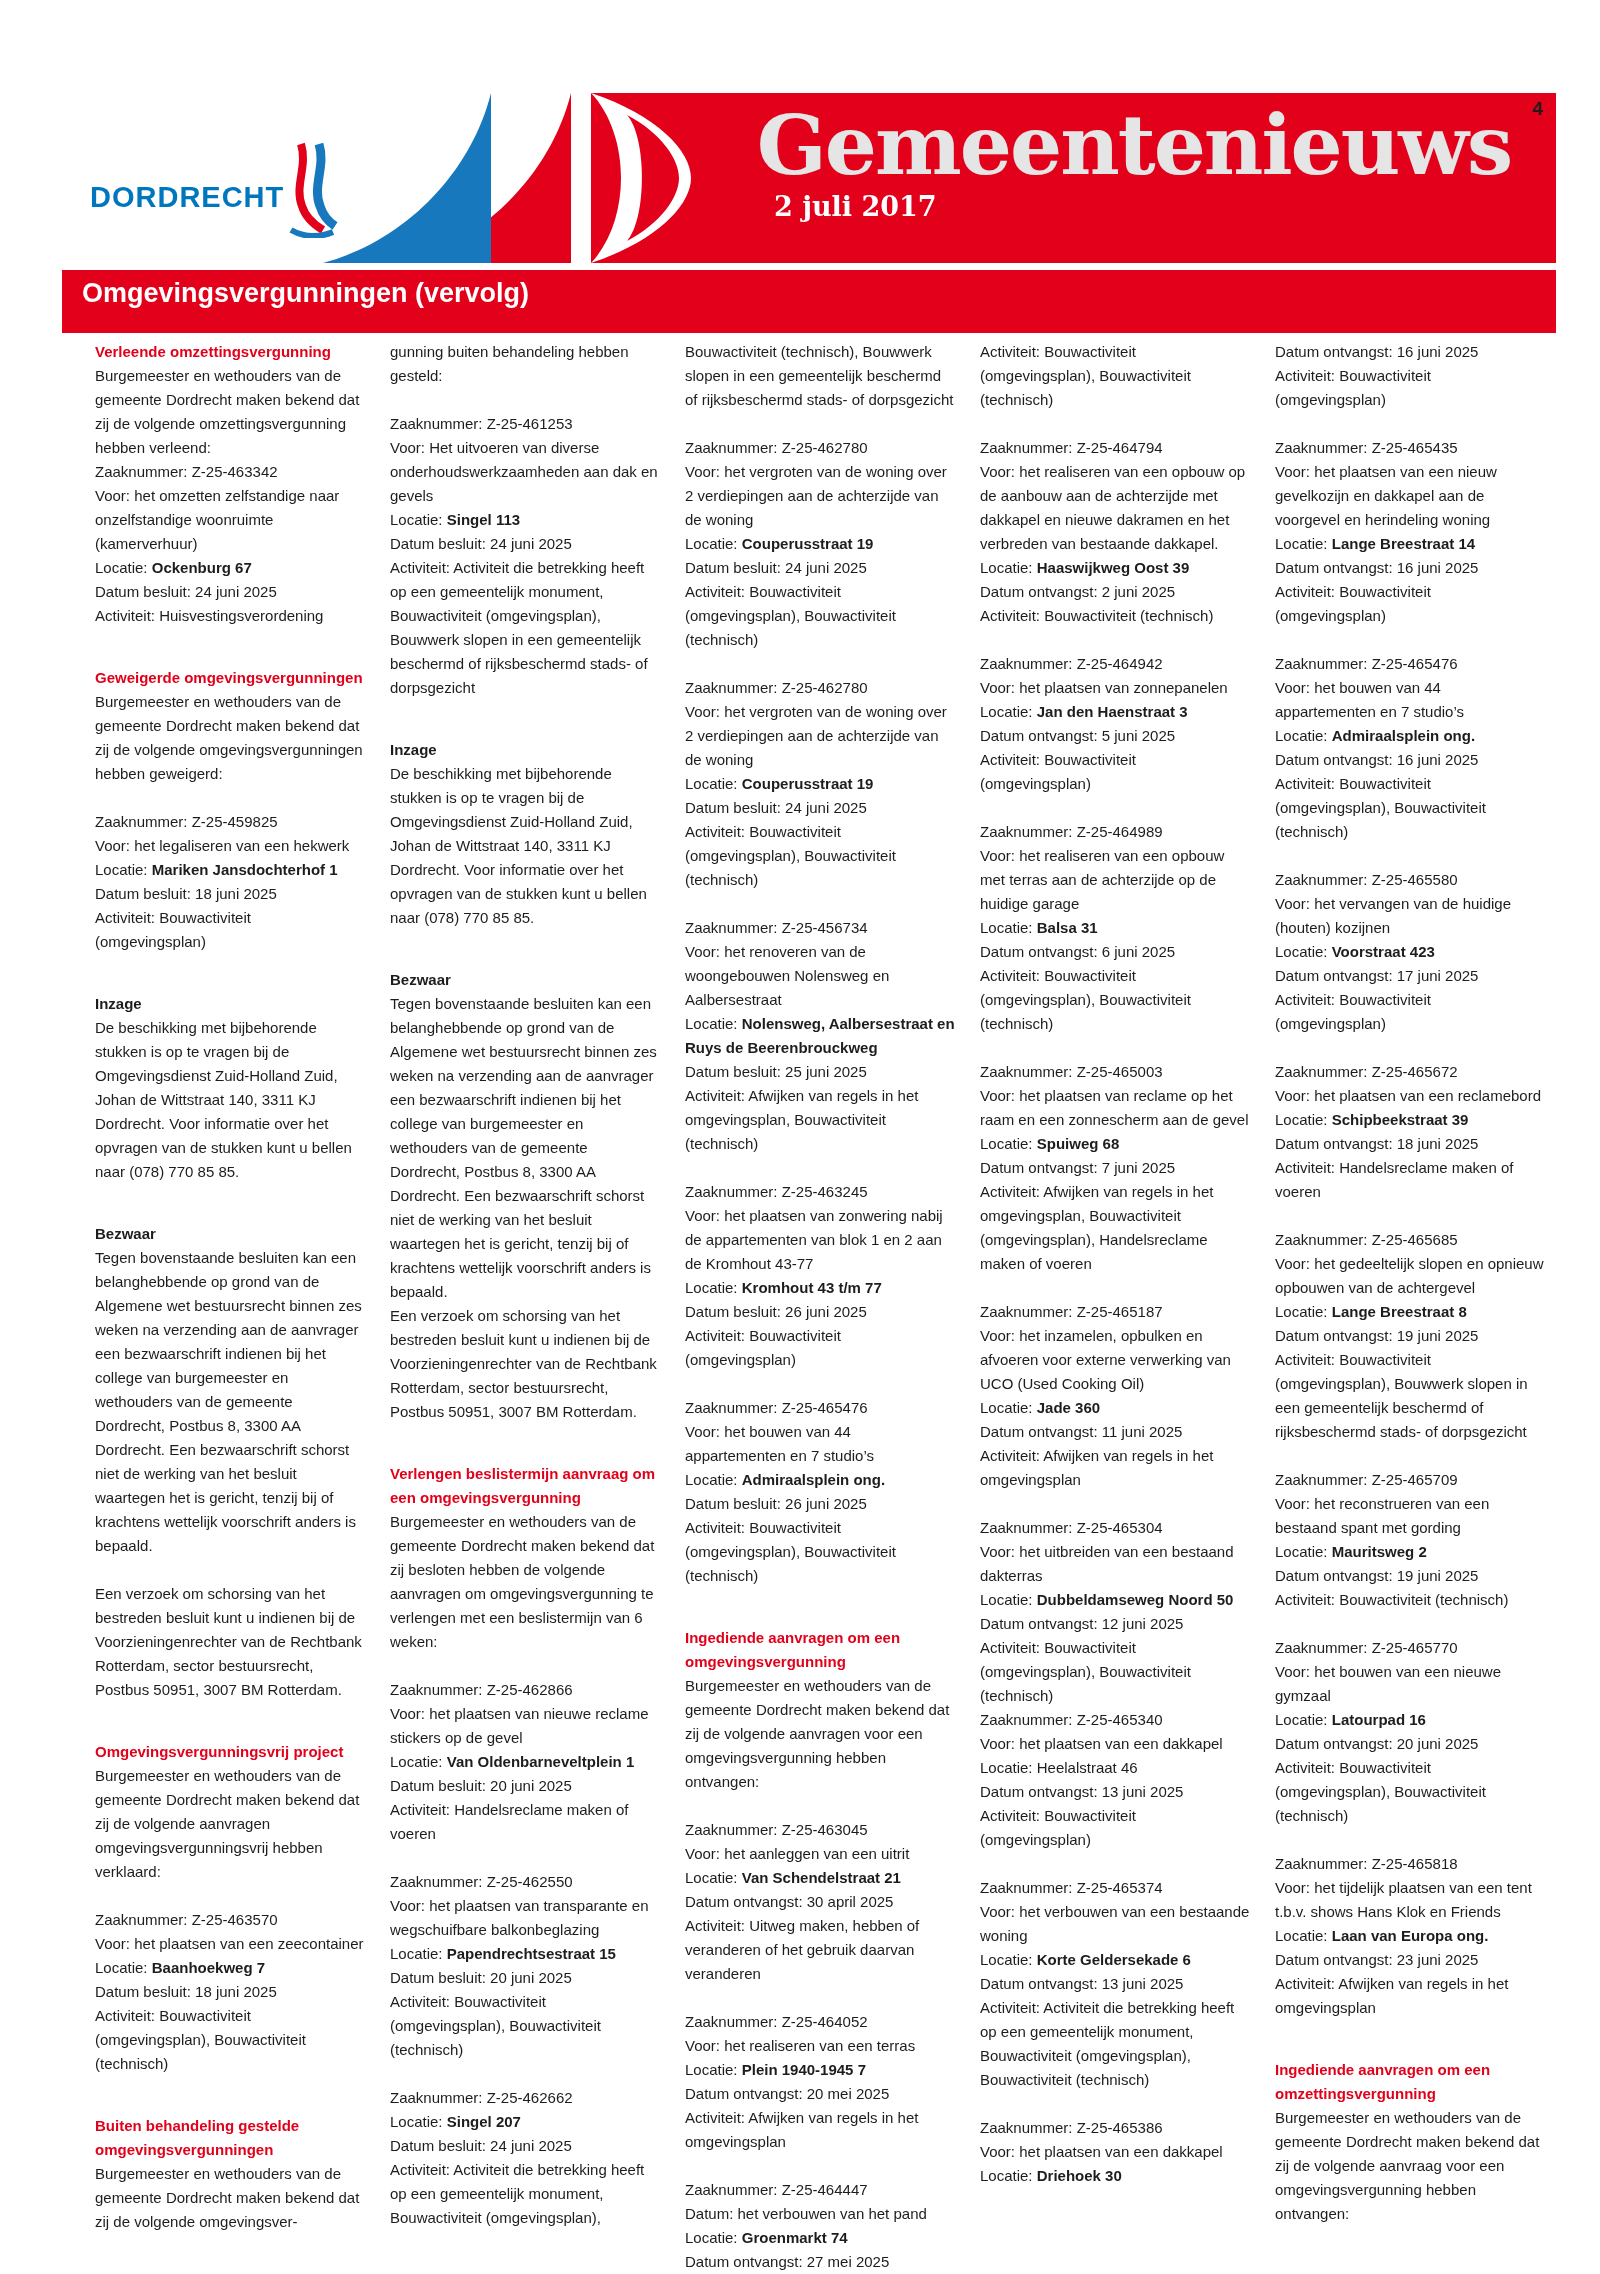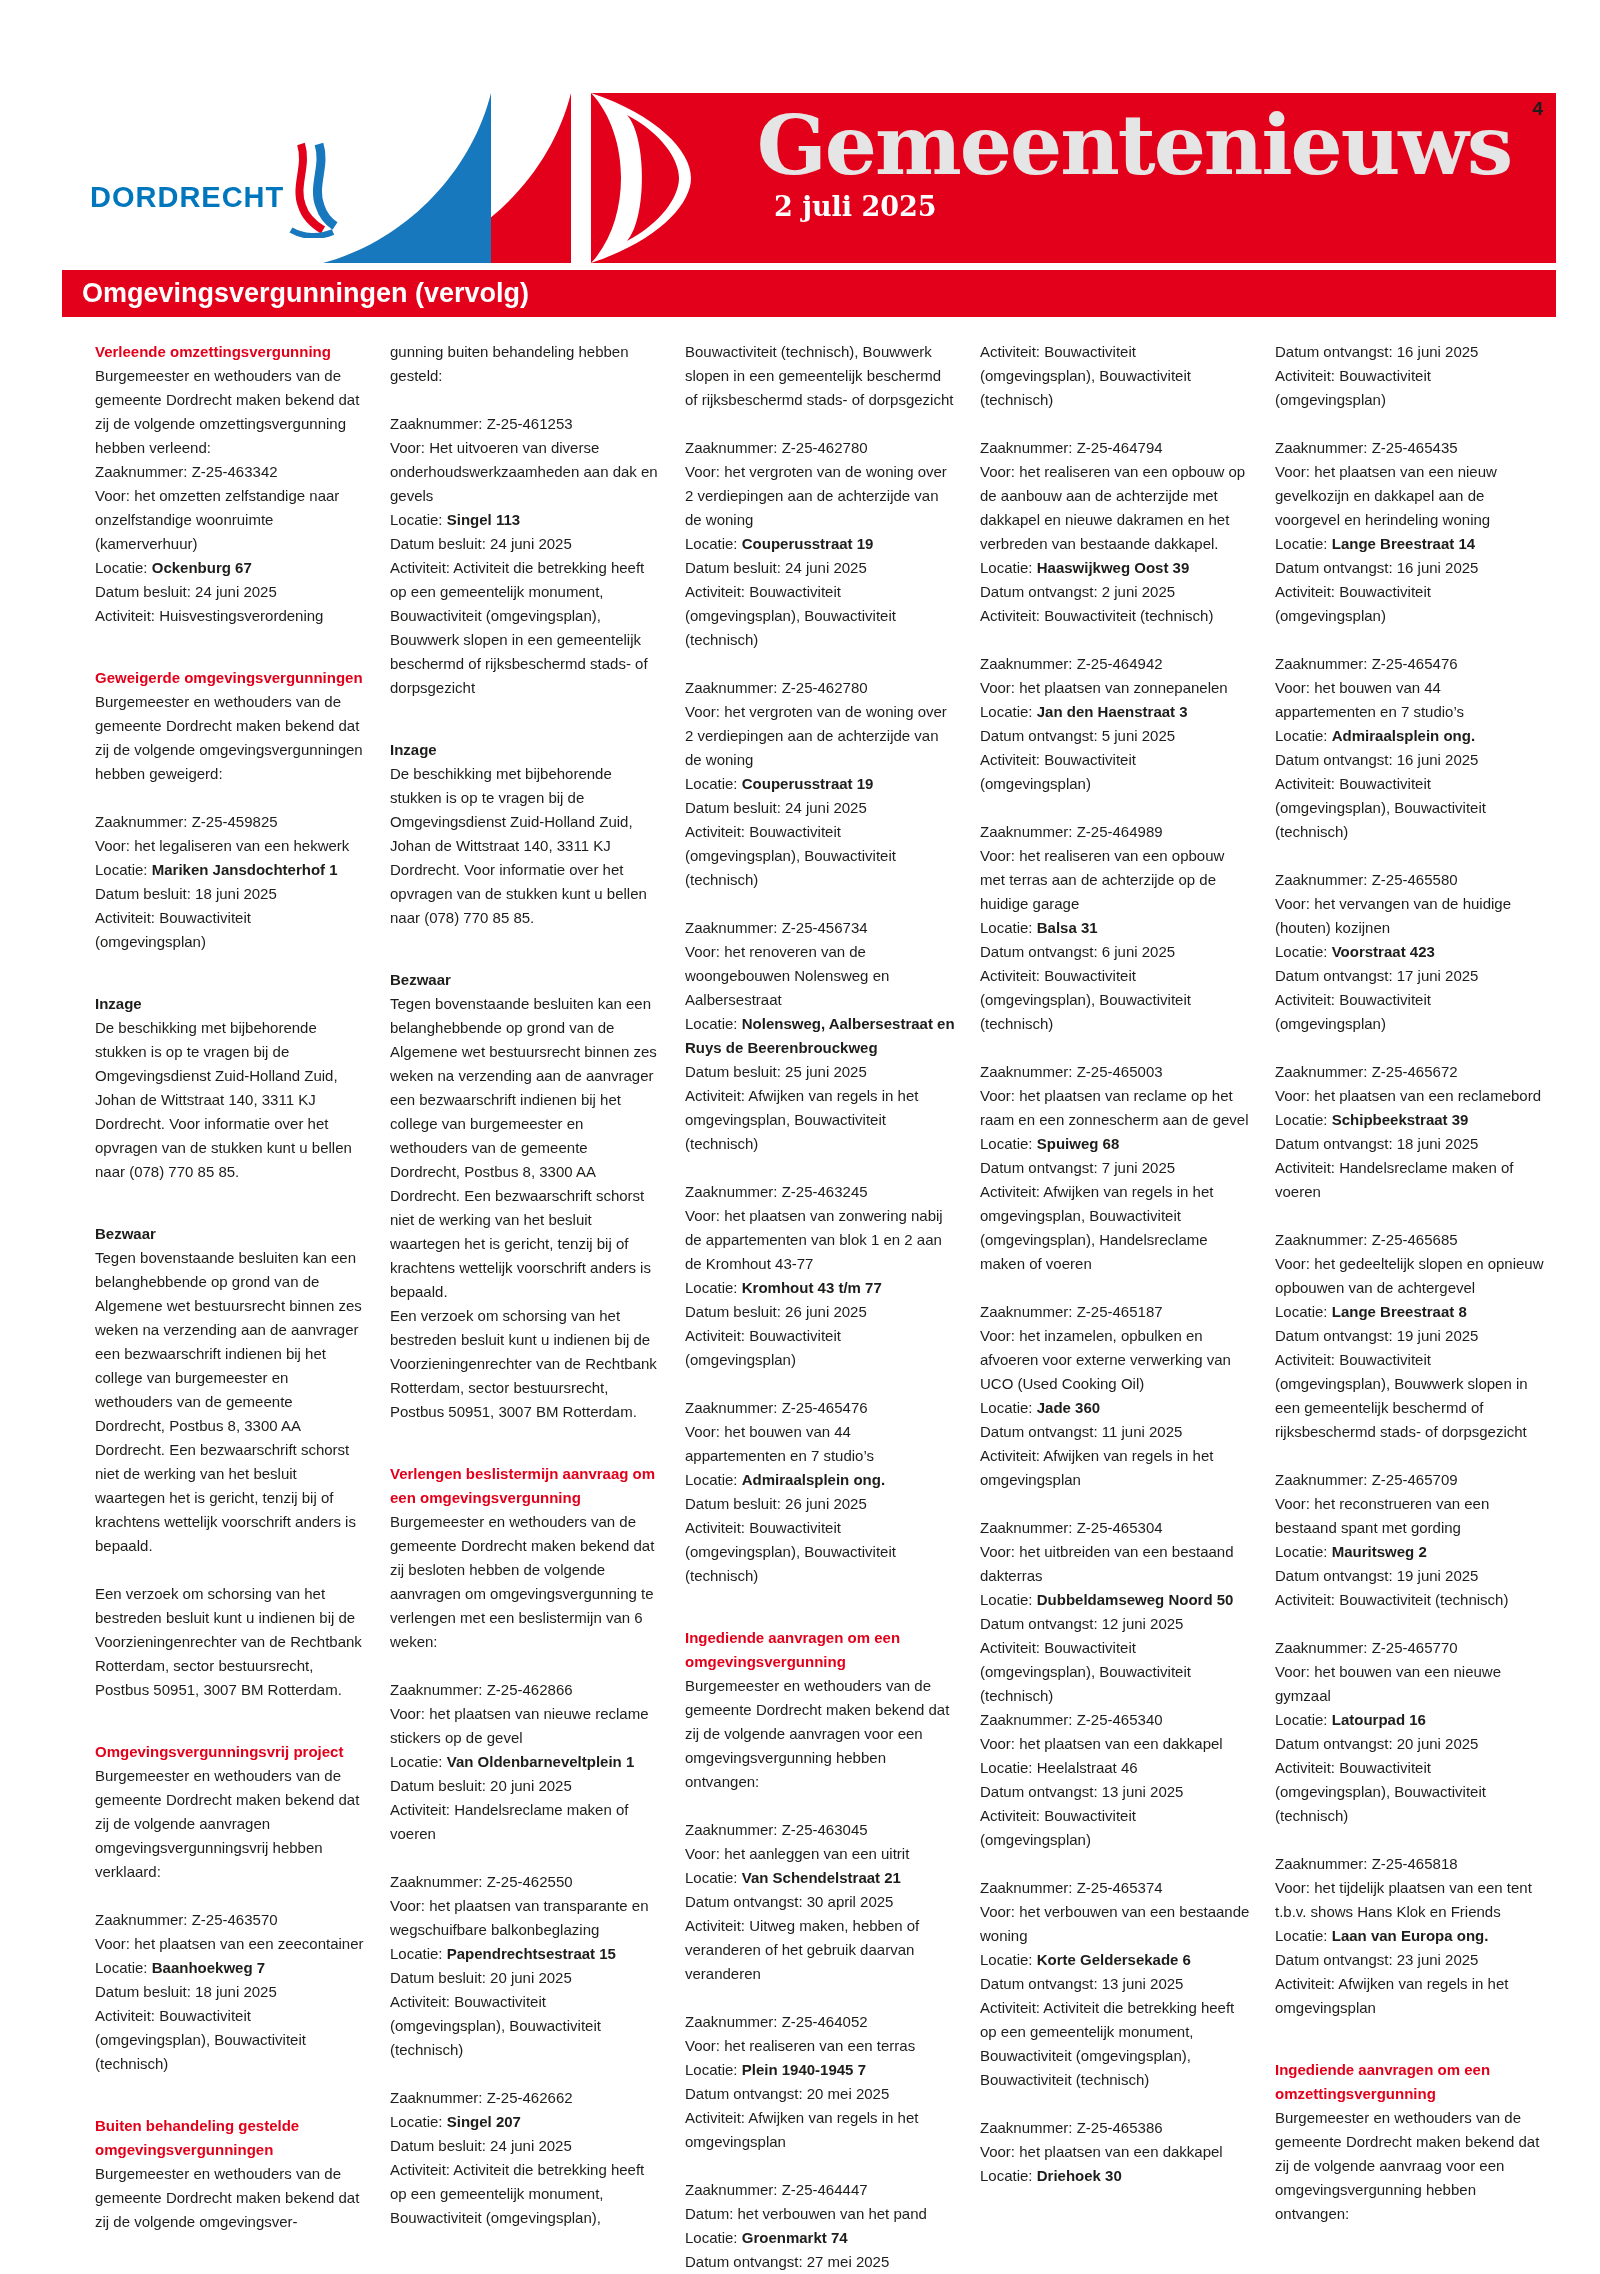--- a/index.html
+++ b/index.html
@@ -25,21 +25,21 @@
   .page-num{position:absolute;top:5px;right:13px;font-size:19px;font-weight:bold;color:#1d1d1b;}
   .mast-title{
     font-family:"DejaVu Serif","Liberation Serif",serif;font-weight:bold;color:#e5e5e5;
     font-size:82px;line-height:96px;text-align:center;margin-top:4px;letter-spacing:-2px;
   }
   .mast-date{
     font-family:"DejaVu Serif","Liberation Serif",serif;font-weight:bold;color:#fff;
     font-size:27px;margin-left:62px;margin-top:-2px;
   }
   .section-bar{
-    position:absolute;left:62px;top:270px;width:1494px;height:47px;background:var(--red);
+    position:absolute;left:62px;top:270px;width:1494px;height:63px;background:var(--red);
     color:#fff;font-weight:bold;font-size:27px;line-height:47px;padding-left:20px;box-sizing:border-box;
   }
 
   
   .columns{position:absolute;left:95px;top:340px;width:1450px;display:flex;gap:25px;}
   .col{width:270px;flex:0 0 270px;font-size:15px;line-height:24px;color:var(--ink);}
   .col p{margin:0;}
   .h-red{color:var(--red);font-weight:bold;}
   .h-black{font-weight:bold;}
   .gap{height:24px;}
@@ -65,21 +65,21 @@
     <path d="M276 0 L276 170 L108 170 C190 148 256 80 276 0 Z" fill="#e2001a"></path>
     <path d="M196 0 L196 170 L28 170 C110 148 176 80 196 0 Z" fill="#1878be"></path>
     <path d="M296 0 L424 0 L424 170 L296 170 Z" fill="#e2001a"></path>
     <path d="M296 0 C336 42 336 128 296 170 C362 148 396 112 396 85 C396 58 362 22 296 0 Z" fill="#ffffff"></path>
     <path d="M332 22 C352 44 352 126 332 148 C366 130 384 104 384 85 C384 66 366 40 332 22 Z" fill="#e2001a"></path>
   </svg>
 
   <div class="mast-box">
     <div class="page-num">4</div>
     <div class="mast-title">Gemeentenieuws</div>
-    <div class="mast-date">2 juli 2025</div>
+    <div class="mast-date">2 juli 2017</div>
   </div>
 
   <div class="section-bar">
     <span>Omgevingsvergunningen (vervolg)</span>
   </div>
 
   <main class="columns">
       <div class="col">
         <p class="h-red">Verleende omzettingsvergunning</p>
         <p class="p">Burgemeester en wethouders van de gemeente Dordrecht maken bekend dat zij de volgende omzettingsvergunning hebben verleend:</p>

